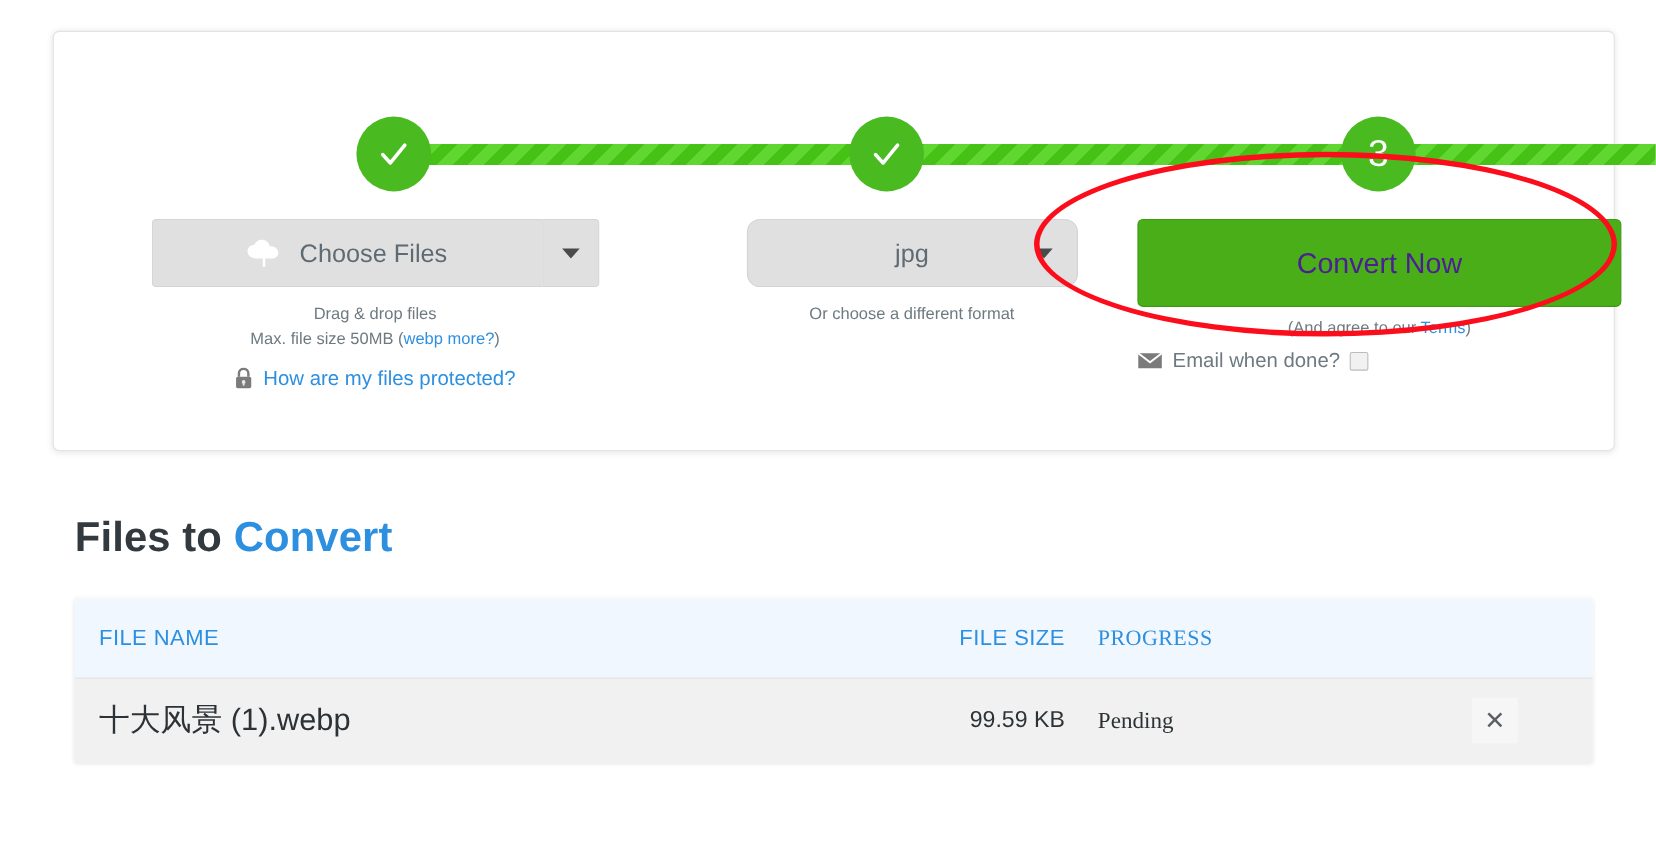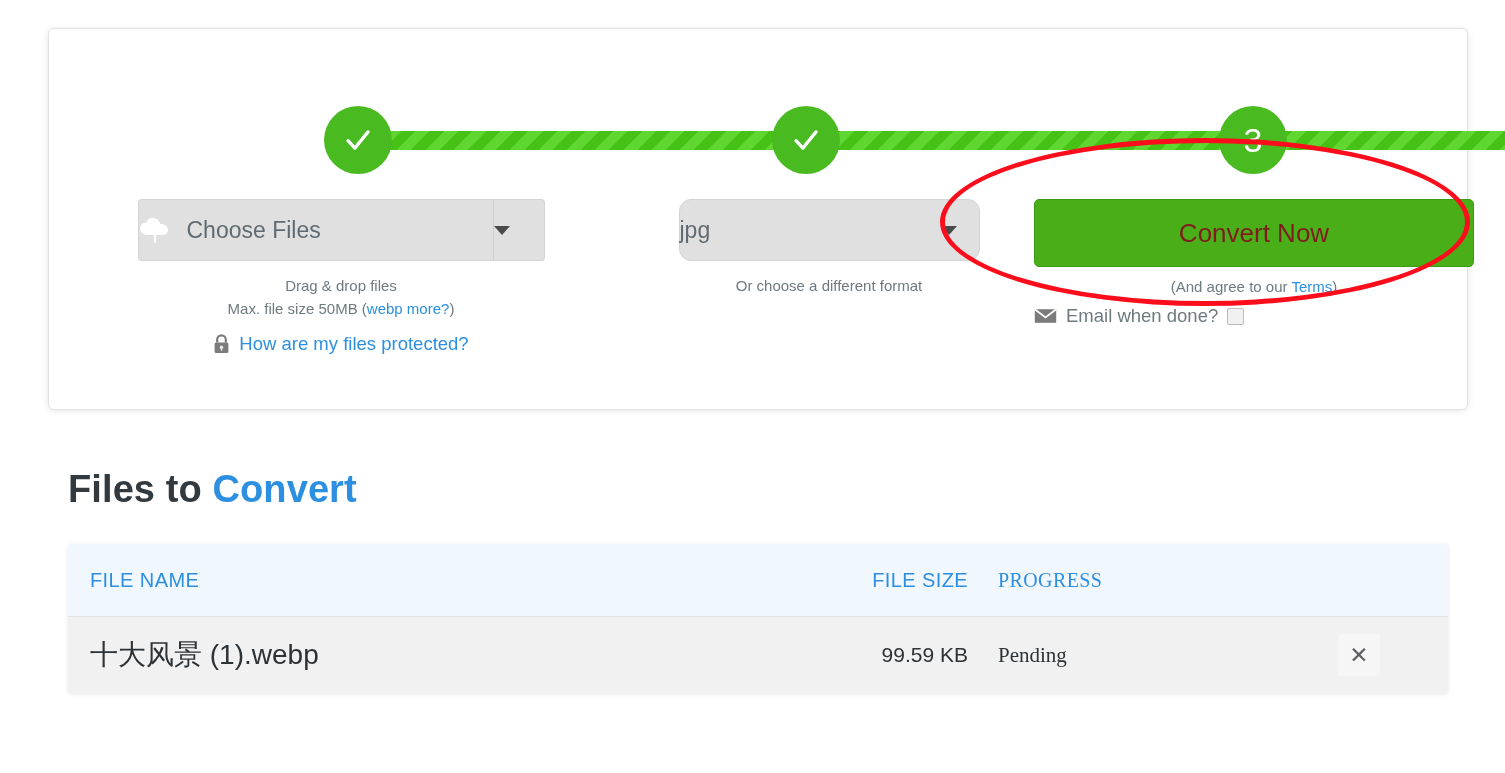--- a/index.html
+++ b/index.html
@@ -94,20 +94,21 @@
     justify-content: center;
   }
 
   .btn-gray {
     background: #e0e0e0;
     border: 1px solid #d4d4d4;
     height: 62px;
     box-sizing: border-box;
     display: flex;
     align-items: center;
+    justify-content: center;
     color: #5f6b73;
     font-size: 23px;
     cursor: pointer;
     border-radius: 4px;
   }
   .btn-choose {
     width: 355px;
     border-top-right-radius: 0;
     border-bottom-right-radius: 0;
     border-right: none;
@@ -134,25 +135,25 @@
   }
   .btn-format .caret {
     position: absolute;
     right: 22px;
     top: 50%;
     margin-top: -4px;
   }
 
   .btn-convert {
     width: 440px;
-    height: 68px;
+    height: 80px;
     background: #4aae19;
     border: 1px solid #3f9a13;
     border-radius: 5px;
-    color: #7f1d1d;
+    color: #4c1d95;
     font-size: 26px;
     display: flex;
     align-items: center;
     justify-content: center;
     cursor: pointer;
     box-sizing: border-box;
   }
 
   .hint {
     color: #6e7a80;

